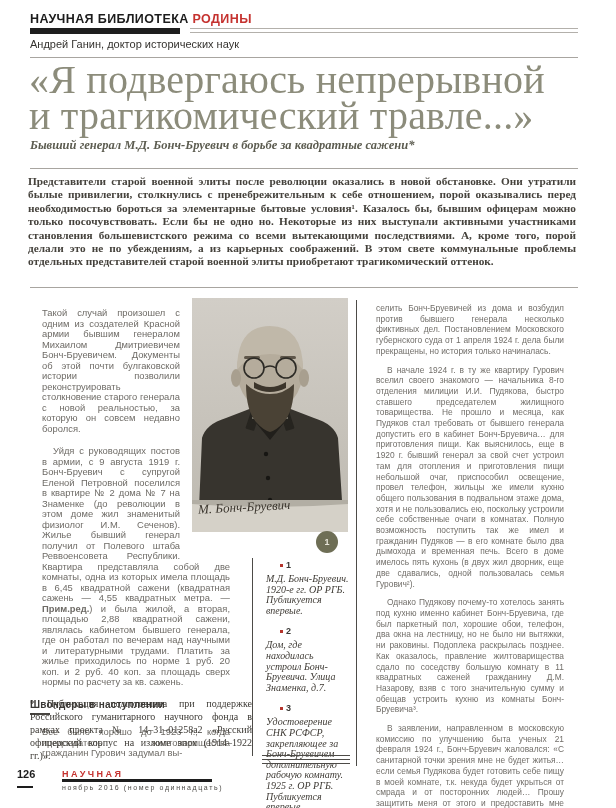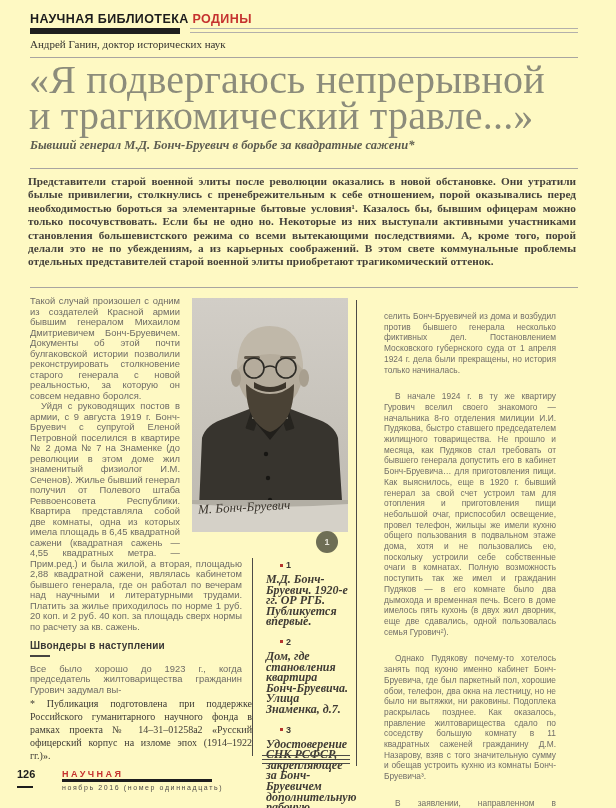--- a/index.html
+++ b/index.html
@@ -1,73 +1,73 @@
 <!DOCTYPE html>
 <html lang="ru"><head>
 <meta charset="utf-8">
 <style>
   html,body{margin:0;padding:0;}
   body{background:#e9e7e3;font-family:"Liberation Sans",sans-serif;}
   .page{
     position:relative;width:616px;height:808px;margin:0 auto;
-    background:#fef9c3;overflow:hidden;
+    background:#ffffff;overflow:hidden;
   }
   
   .kicker{position:absolute;left:30px;top:12px;font-size:12.5px;font-weight:bold;
     letter-spacing:.4px;color:#1c1c1c;white-space:nowrap;}
   .kicker .red{color:#c5322f;}
   .kicker-bar{position:absolute;left:30px;top:28px;width:150px;height:6px;background:#1e1e1e;}
   .kicker-line{position:absolute;height:1px;background:#b3b0ab;}
-  .author{position:absolute;left:30px;top:38px;font-family:Liberation Serif, serif;
+  .author{position:absolute;left:30px;top:38px;font-family:Liberation Sans, sans-serif;
     font-size:11px;color:#35332f;}
   .hrule{position:absolute;height:1px;background:#a8a5a0;}
   
   .title{position:absolute;left:29px;top:62px;font-family:"Liberation Serif",serif;
     font-size:40px;line-height:36px;color:#8c8c7b;letter-spacing:.2px;}
   .subtitle{position:absolute;left:30px;top:138px;font-family:"Liberation Serif",serif;
     font-style:italic;font-weight:bold;font-size:12.5px;color:#5c5c50;}
   
   .lead{position:absolute;left:28px;top:175px;width:548px;
     font-family:"Liberation Serif",serif;font-weight:bold;font-size:11.3px;
     line-height:13.4px;color:#45423c;text-align:justify;}
   
   .colbody{font-size:8.4px;line-height:10.7px;color:#716e69;text-align:justify;}
   .left-col{position:absolute;left:30px;top:296px;width:212px;
     font-size:9.4px;line-height:10.5px;color:#6e6b66;text-align:justify;}
   .left-col .spacer{float:right;width:62px;height:262px;}
-  .left-col p{margin:0;}
+  .left-col p{margin:12px;}
   .indent{text-indent:11px;}
-  .bold{font-weight:normal;}
+  .bold{font-weight:bold;}
   .section-head{font-weight:bold;font-size:10px;color:#3a3835;margin:9px 0 3px 0;
     text-align:left;letter-spacing:.2px;}
   .section-head-rule{width:20px;height:2px;background:#474440;margin:0 0 7px 0;}
   .after-head{margin:0;}
   .footnote{position:absolute;left:30px;top:697px;width:222px;
     font-family:"Liberation Serif",serif;font-size:10px;
     line-height:13px;color:#3d3a35;text-align:justify;}
   .right-col{position:absolute;left:368px;top:295px;width:204px;}
-  .right-col p{margin:16px;}
+  .right-col p{margin:8px;}
   
   .photo{position:absolute;left:192px;top:298px;width:156px;height:234px;background:#c9c5be;}
   .photo svg{display:block;}
   .signature{position:absolute;left:6px;top:200px;width:144px;
     font-family:"Liberation Serif",serif;font-style:italic;font-size:13px;
     color:#3b362e;transform:rotate(-3deg);white-space:nowrap;}
   .badge{position:absolute;left:316px;top:531px;width:22px;height:22px;border-radius:50%;
     background:#6e6e55;color:#e8e6da;font-size:9px;font-weight:bold;
     display:flex;align-items:center;justify-content:center;}
   
   .vdiv{position:absolute;width:1px;background:#4d4b47;}
   .captions{position:absolute;left:266px;top:560px;width:84px;}
   .cap-marker{display:flex;align-items:center;gap:3px;margin:10px 0 4px 14px;}
   .cap-marker:first-child{margin-top:0;}
   .cap-dot{width:3px;height:3px;background:#b5342c;}
   .cap-num{font-weight:bold;font-size:9px;color:#3a3835;}
-  .cap-text{font-family:"Liberation Serif",serif;font-style:italic;font-weight:bold;
-    font-size:12px;line-height:10.6px;color:#3f3b35;}
+  .cap-text{font-family:"Liberation Serif",serif;font-style:italic;font-weight:normal;
+    font-size:10px;line-height:10.6px;color:#3f3b35;}
   .cap-end{position:absolute;left:262px;top:755px;width:88px;height:7px;
     border-top:1px solid #4d4b47;border-bottom:1px solid #4d4b47;
     background:linear-gradient(#4d4b47,#4d4b47) center/100% 1px no-repeat;}
   
   .pagenum{position:absolute;left:17px;top:768px;font-size:11px;font-weight:bold;color:#1d1d1d;}
   .pagenum-dash{position:absolute;left:17px;top:786px;width:16px;height:2px;background:#1d1d1d;}
   .brand{position:absolute;left:62px;top:769px;font-size:9px;font-weight:bold;
     letter-spacing:2.5px;color:#c5322f;}
   .brand-bar{position:absolute;left:62px;top:779px;width:150px;height:3px;background:#1e1e1e;}
   .issue{position:absolute;left:62px;top:784px;font-size:7px;letter-spacing:1.6px;color:#4d4b47;}
@@ -157,21 +157,21 @@
   <div class="captions">
     <div class="cap-marker">
       <span class="cap-dot"></span>
       <span class="cap-num">1</span>
     </div>
     <div class="cap-text">М.Д. Бонч-Бруевич. 1920-е гг. ОР РГБ. Публикуется впервые.</div>
     <div class="cap-marker">
       <span class="cap-dot"></span>
       <span class="cap-num">2</span>
     </div>
-    <div class="cap-text">Дом, где становления квартира Бонч-Бруевича. Улица Знаменка, д.7.</div>
+    <div class="cap-text">Дом, где находилась устроил Бонч-Бруевича. Улица Знаменка, д.7.</div>
     <div class="cap-marker">
       <span class="cap-dot"></span>
       <span class="cap-num">3</span>
     </div>
     <div class="cap-text">Удостоверение СНК РСФСР, закрепляющее за Бонч-Бруевичем дополнительную рабочую комнату. 1925 г. ОР РГБ. Публикуется впервые.</div>
   </div>
   <div class="cap-end"></div>
 
   <div class="right-col colbody">
     <p>селить Бонч-Бруевичей из дома и возбудил против бывшего генерала несколько фиктивных дел. Постановлением Московского губернского суда от 1 апреля 1924 г. дела были прекращены, но история только начиналась.</p>

